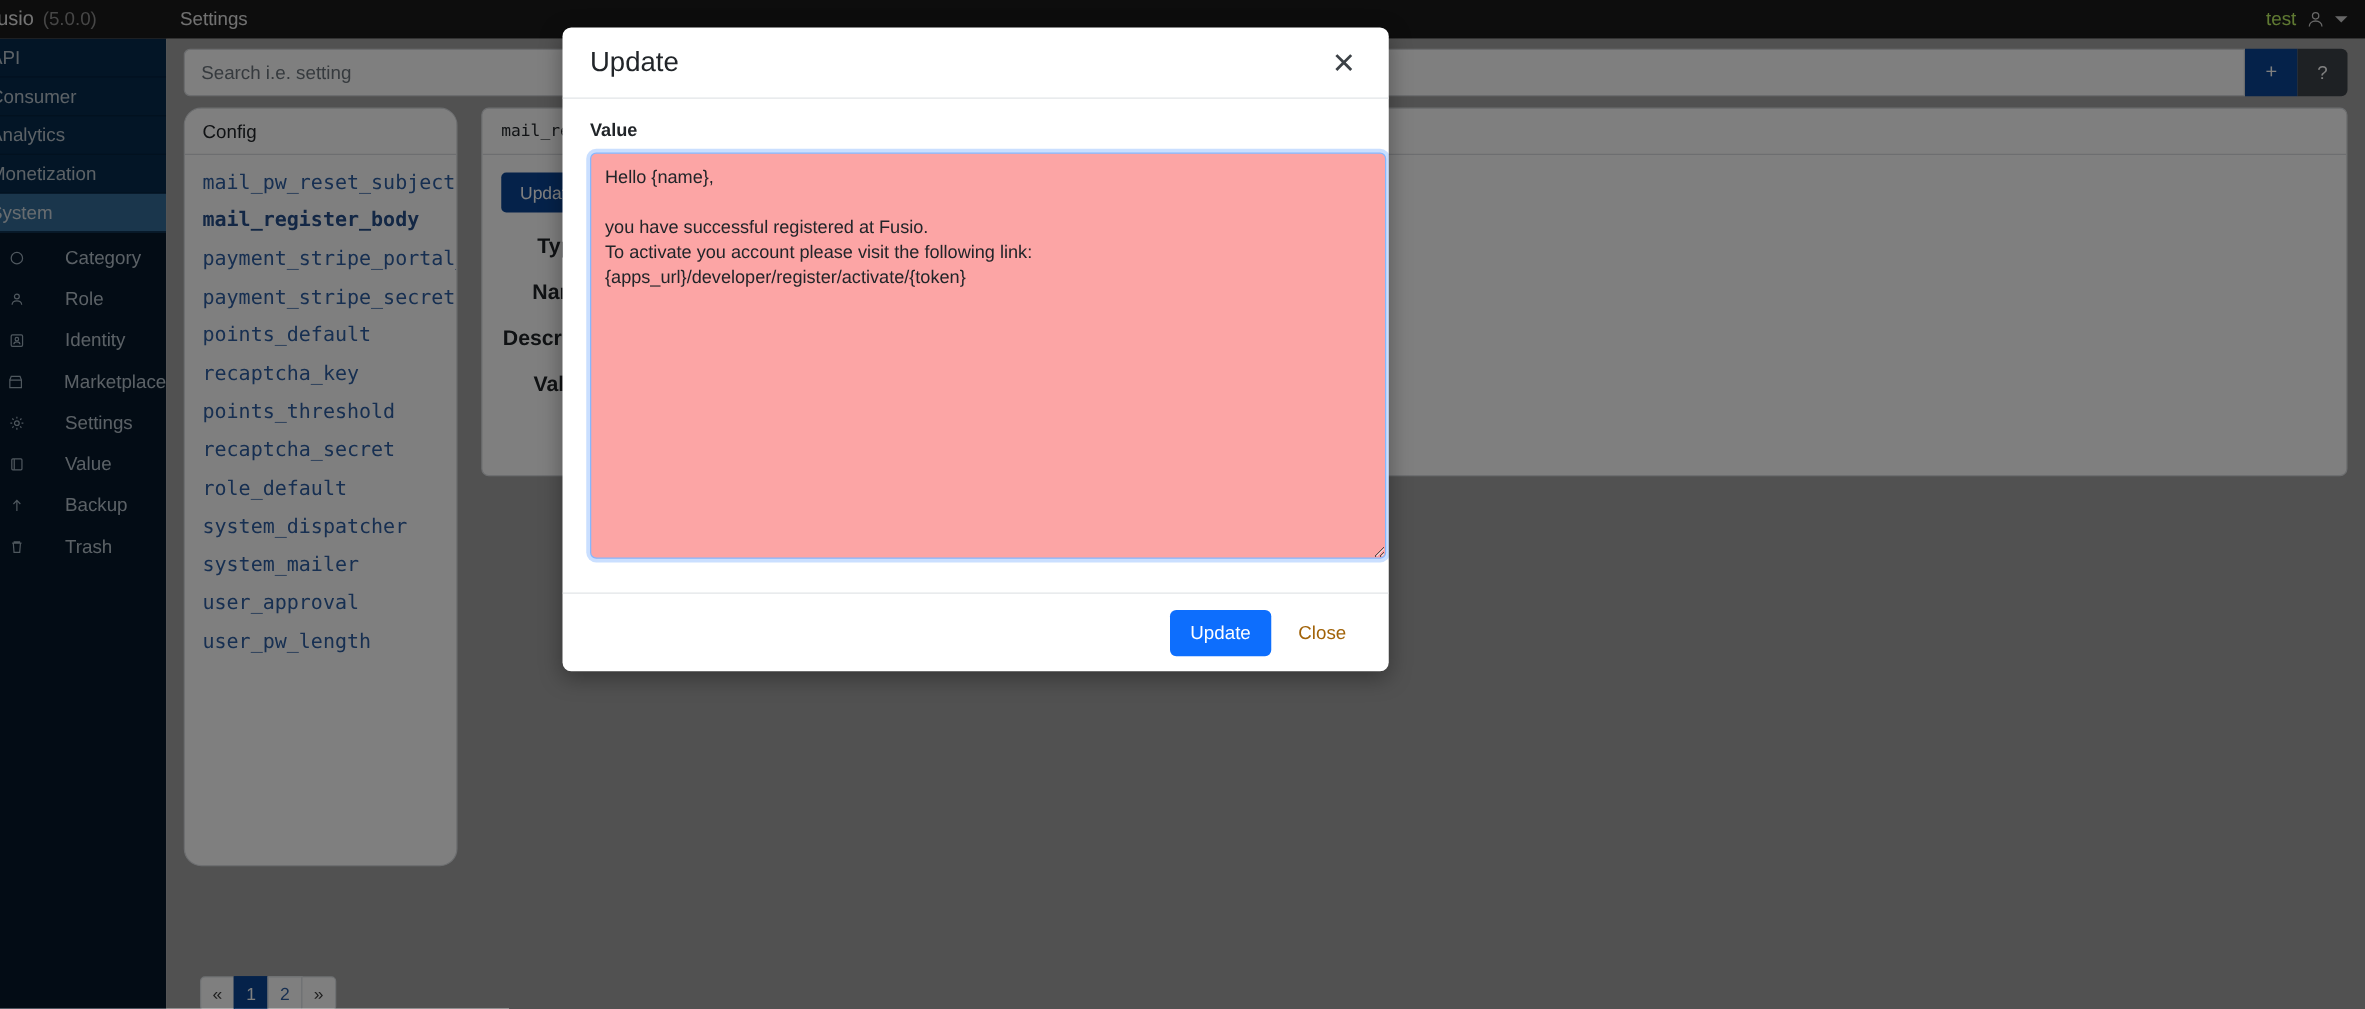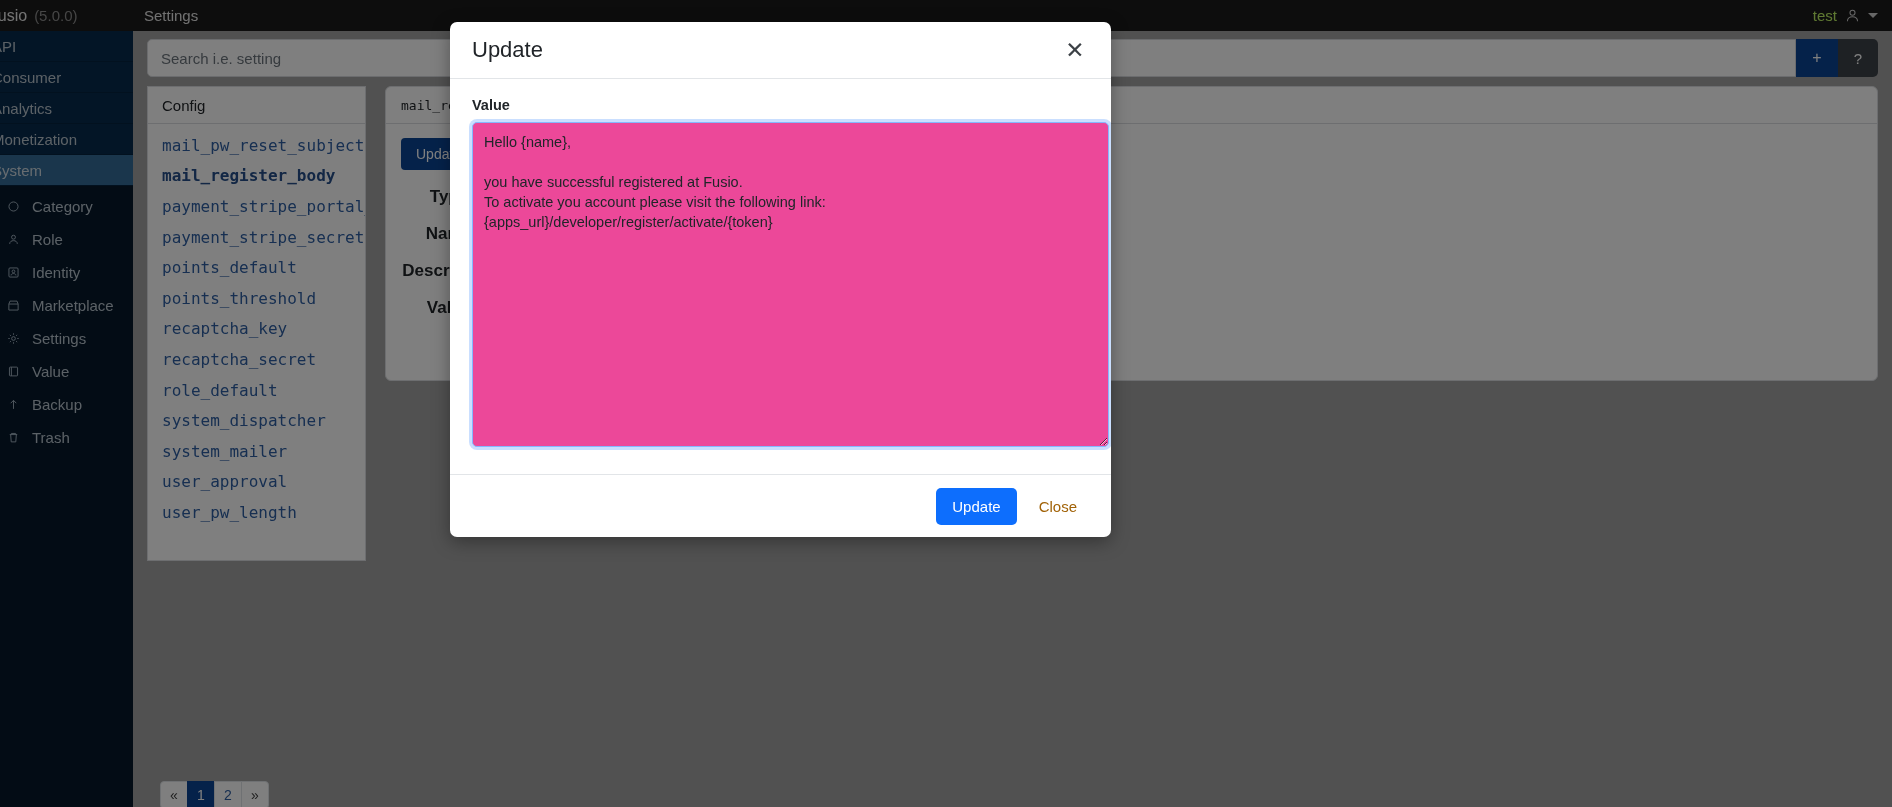--- a/index.html
+++ b/index.html
@@ -76,20 +76,21 @@
     background: #356d99;
     color: #cfd9e0;
   }
   .side-item {
     height: 33px;
     display: flex; align-items: center;
     font-size: 15px;
     color: #b7c3cc;
     padding-left: 2px;
     white-space: nowrap;
+    gap: 20px;
   }
   .side-item .ic {
     width: 22px; display: inline-flex;
     align-items: center; justify-content: center;
     margin-right: 8px; color: #9fb0bd;
     font-size: 13px;
   }
   .side-item .lbl { font-size: 15px; }
 
   
@@ -131,23 +132,23 @@
     border: none;
     border-radius: 0 5px 5px 0;
     font-size: 15px;
     display: flex; align-items: center; justify-content: center;
     cursor: pointer;
   }
 
   
   .config-card {
     position: absolute; left: 14px; top: 55px;
-    width: 219px; height: 475px;
+    width: 219px; height: 607px;
     border: 1px solid #dadde0;
-    border-radius: 0;
+    border-radius: 14px;
     background: #ffffff;
     overflow: hidden;
   }
   .config-head {
     height: 37px;
     border-bottom: 1px solid #dadde0;
     display: flex; align-items: center;
     padding-left: 14px;
     font-size: 15px;
     color: #212529;
@@ -262,21 +263,21 @@
     border: 1px solid #86b7fe;
     border-radius: 5px;
     outline: none;
     box-shadow: 0 0 0 3px rgba(13,110,253,0.22);
     padding: 9px 11px;
     font-family: "Liberation Sans", sans-serif;
     font-size: 14.5px;
     line-height: 20px;
     color: #212529;
     resize: vertical;
-    background: #ec4899;
+    background: #fca5a5;
   }
   .modal-footer {
     height: 63px;
     border-top: 1px solid #e2e5e8;
     display: flex; align-items: center; justify-content: flex-end;
     gap: 10px;
     padding: 0 22px;
   }
   .btn-primary {
     background: #0d6efd; color: #ffffff;
@@ -437,24 +438,24 @@
           <div class="config-item">
               <span>payment_stripe_portal_configur</span>
             </div>
           <div class="config-item">
               <span>payment_stripe_secret</span>
             </div>
           <div class="config-item">
               <span>points_default</span>
             </div>
           <div class="config-item">
+              <span>recaptcha_key</span>
+            </div>
+          <div class="config-item">
               <span>points_threshold</span>
-            </div>
-          <div class="config-item">
-              <span>recaptcha_key</span>
             </div>
           <div class="config-item">
               <span>recaptcha_secret</span>
             </div>
           <div class="config-item">
               <span>role_default</span>
             </div>
           <div class="config-item">
               <span>system_dispatcher</span>
             </div>

